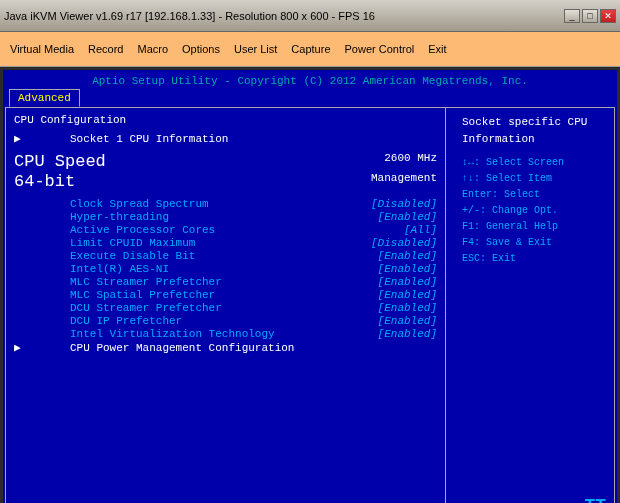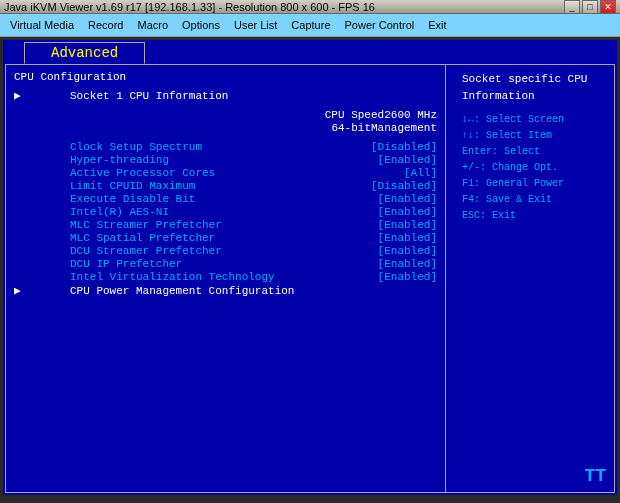--- a/index.html
+++ b/index.html
@@ -7,21 +7,21 @@
       width: 620px;
       height: 503px;
       background: #2a2a2a;
       font-family: 'Courier New', Courier, monospace;
       overflow: hidden;
     }
 
     
     #title-bar {
       background: linear-gradient(to bottom, #d4d0c8, #a0998c);
-      height: 14px;
+      height: 32px;
       display: flex;
       align-items: center;
       justify-content: space-between;
       padding: 0 4px;
       border-bottom: 1px solid #666;
     }
     #title-text {
       font-size: 11px;
       font-family: Tahoma, sans-serif;
       color: #000;
@@ -39,22 +39,22 @@
       display: flex;
       align-items: center;
       justify-content: center;
       cursor: pointer;
       font-family: Tahoma, sans-serif;
     }
     .win-btn.close { background: linear-gradient(to bottom, #e84040, #c02020); color: white; }
 
     
     #menu-bar {
-      background: #7dd3fc;
-      height: 23px;
+      background: #fdba74;
+      height: 35px;
       display: flex;
       align-items: center;
       padding: 0 4px;
       gap: 2px;
       border-bottom: 1px solid #999;
     }
     .menu-item {
       font-size: 11px;
       font-family: Tahoma, sans-serif;
       padding: 1px 6px;
@@ -82,26 +82,25 @@
     }
 
     
     #tab-bar {
       display: flex;
       background: #0000aa;
       padding: 0 4px;
       margin-bottom: 0;
     }
     .tab {
-      font-size: 14px;
-      padding: 2px 26px;
+      font-size: 11px;
+      padding: 2px 8px;
       cursor: pointer;
       color: #ffffff;
       border: 1px solid #aaaaaa;
-      margin-left: 15px;
     }
     .tab.active {
       background: #0000aa;
       color: #ffff00;
       border-bottom: 1px solid #0000aa;
     }
 
     
     #bios-content {
       display: flex;
@@ -142,31 +141,31 @@
       font-size: 11px;
       flex: 1;
       margin-left: 42px;
     }
     .menu-entry .label.white {
       color: #ffffff;
     }
     .menu-entry .value {
       color: #00aaff;
       font-size: 11px;
+      font-style: italic;
     }
 
     .info-row {
       display: flex;
       margin-bottom: 1px;
     }
     .info-row .label {
       color: #ffffff;
-      font-size: 11px;
+      font-size: 17px;
       flex: 1;
-      text-align: right;
     }
     .info-row .value {
       color: #ffffff;
       font-size: 11px;
     }
 
     .spacer { height: 6px; }
 
     
     #right-panel {
@@ -218,20 +217,21 @@
   <span class="menu-item">Macro</span>
   <span class="menu-item">Options</span>
   <span class="menu-item">User List</span>
   <span class="menu-item">Capture</span>
   <span class="menu-item">Power Control</span>
   <span class="menu-item">Exit</span>
 </div>
 
 <div id="bios-outer">
 
+  <div id="bios-title">Aptio Setup Utility - Copyright (C) 2012 American Megatrends, Inc.</div>
 
   <div id="tab-bar">
     <div class="tab active">Advanced</div>
   </div>
 
   <div id="bios-content">
 
     <div id="left-panel">
       <div class="section-title">CPU Configuration</div>
 
@@ -248,21 +248,21 @@
       </div>
       <div class="info-row">
         <span class="label">64-bit</span>
         <span class="value">Management</span>
       </div>
 
       <div class="spacer"></div>
 
       <div class="menu-entry">
         <span class="arrow"></span>
-        <span class="label">Clock Setup Spectrum</span>
+        <span class="label">Clock Spread Spectrum</span>
         <span class="value">[Disabled]</span>
       </div>
       <div class="menu-entry">
         <span class="arrow"></span>
         <span class="label">Hyper-threading</span>
         <span class="value">[Enabled]</span>
       </div>
       <div class="menu-entry">
         <span class="arrow"></span>
         <span class="label">Active Processor Cores</span>
@@ -316,21 +316,21 @@
     </div>
 
     <div id="right-panel">
       <div>
         <div id="help-text">Socket specific CPU<br>Information</div>
         <div id="key-help">
           <div>↕↔: Select Screen</div>
           <div>↑↓: Select Item</div>
           <div>Enter: Select</div>
           <div>+/-: Change Opt.</div>
-          <div>F1: General Power</div>
+          <div>F1: General Help</div>
           <div>F4: Save &amp; Exit</div>
           <div>ESC: Exit</div>
         </div>
       </div>
       <div id="tt-logo">TT</div>
     </div>
 
   </div>
 </div>
 

